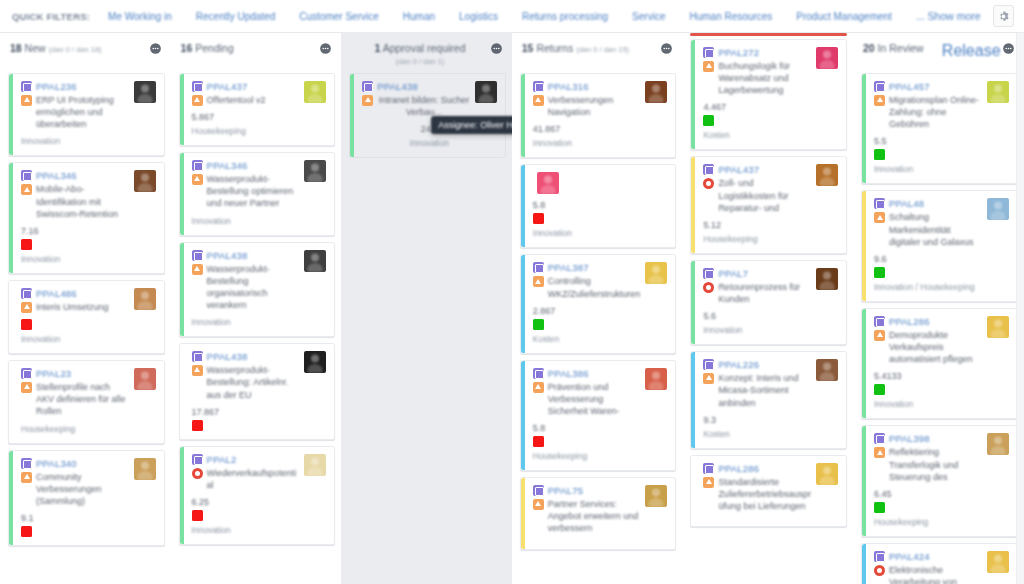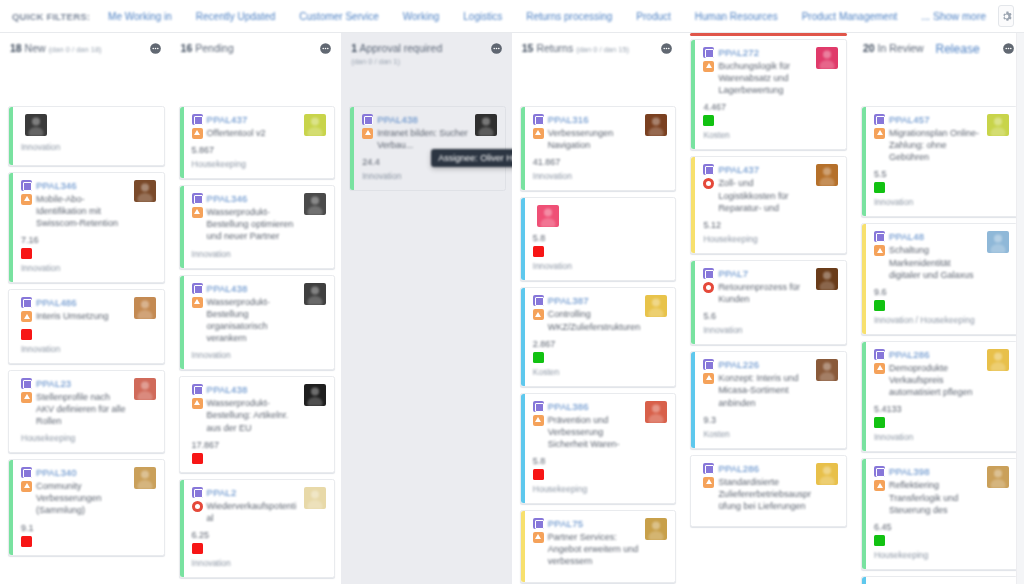--- a/index.html
+++ b/index.html
@@ -50,44 +50,44 @@
   
   #board {
     position:relative; width:1024px; height:551px;
     display:flex; align-items:flex-start;
     background:#ffffff;
     overflow:hidden;
   }
   .col {
     width:170.6px; flex:0 0 170.6px;
     height:551px; position:relative;
-    display:flex; flex-direction:column;gap:33px;
-  }
-  .col.drop { background:#ebecf0; }
+    display:flex; flex-direction:column;
+  }
+  .col.drop { background:#ebecf0;text-align:center; }
 
   .col-head {
     height:40px; flex:0 0 40px;
     display:flex; align-items:flex-start;
     padding:9px 8px 0 10px;
     position:relative;
   }
   .col-title-wrap { flex:1 1 auto; min-width:0; line-height:1.25; }
   .col-title {
     font-size:10.5px; color:#5b6677; white-space:nowrap;
     overflow:hidden;
   }
   .col-title .cnt { font-weight:700; color:#424f60; }
   .col-sub {
     font-size:7.5px; color:#9aa4b1; white-space:nowrap; display:inline;
     margin-left:3px;
   }
   .col-sub2 { font-size:7.5px; color:#9aa4b1; white-space:nowrap; display:block; margin-top:2px;}
   .col-release {
-    font-size:12px; color:#4f82c4; white-space:nowrap; cursor:pointer;
-    margin-right:21px;
+    font-size:16px; color:#4f82c4; white-space:nowrap; cursor:pointer;
+    margin-right:0;
   }
   .col-menu {
     width:15px; height:15px; flex:0 0 15px; cursor:pointer;
     display:flex; align-items:center; justify-content:center;
     margin-top:-1px;
   }
 
   .col-body {
     flex:1 1 auto; position:relative;
     padding:0 6px 0 8px;
@@ -171,24 +171,24 @@
   }
 </style>
 </head>
 <body>
 
 <div id="qf-bar">
   <span id="qf-label" class="bl3">QUICK FILTERS:</span>
   <span class="qf-item bl3">Me Working in</span>
   <span class="qf-item bl3">Recently Updated</span>
   <span class="qf-item bl3">Customer Service</span>
-  <span class="qf-item bl3">Working</span>
+  <span class="qf-item bl3">Human</span>
   <span class="qf-item bl3">Logistics</span>
   <span class="qf-item bl3">Returns processing</span>
-  <span class="qf-item bl3">Product</span>
+  <span class="qf-item bl3">Service</span>
   <span class="qf-item bl3">Human Resources</span>
   <span class="qf-item bl3">Product Management</span>
   <span id="qf-spacer"></span>
   <span id="qf-more" class="bl3">... Show more</span>
   <span id="qf-settings-btn">
     <svg width="11" height="11" viewBox="0 0 16 16">
       <path d="M8 5.2a2.8 2.8 0 100 5.6 2.8 2.8 0 000-5.6zm6.1 3.6l1.3 1-1.4 2.4-1.6-.5a5.9 5.9 0 01-1.3.8l-.3 1.7H7.9l-.3-1.7a5.9 5.9 0 01-1.3-.8l-1.6.5L3.3 9.8l1.3-1a6 6 0 010-1.6l-1.3-1 1.4-2.4 1.6.5c.4-.3.8-.6 1.3-.8L7.9.8h2.9l.3 1.7c.5.2.9.5 1.3.8l1.6-.5 1.4 2.4-1.3 1a6 6 0 010 1.6z" fill="#8b95a3" opacity=".85"></path>
     </svg>
   </span>
 </div>
@@ -205,20 +205,30 @@
             <circle cx="5.2" cy="8" r="1" fill="#fff"></circle>
             <circle cx="8" cy="8" r="1" fill="#fff"></circle>
             <circle cx="10.8" cy="8" r="1" fill="#fff"></circle>
           </svg>
         </span>
       </div>
       <div class="col-body">
         <div class="card">
           <div class="stripe" style="background: rgb(121, 226, 160);"></div>
           <div class="card-row1">
+            <div class="card-left">
+              <div class="key-line">
+                <span class="epic-icon"></span>
+                <span class="key-txt bl3">PPAL236</span>
+              </div>
+              <div class="title-line">
+                <span class="type-icon type-story"></span>
+                <span class="card-title bl">ERP UI Prototyping ermöglichen und überarbeiten</span>
+              </div>
+            </div>
             <div class="avatar" style="background: rgb(58, 58, 58);">
               <svg width="22" height="22" viewBox="0 0 22 22" style="display:block;filter:blur(1px)">
                 <circle cx="11" cy="7.6" r="4" fill="rgba(255,255,255,.35)"></circle>
                 <ellipse cx="11" cy="19" rx="7.5" ry="6" fill="rgba(255,255,255,.22)"></ellipse>
               </svg>
             </div>
           </div>
           <div class="card-bottom">
             <div class="lbl bl">Innovation</div>
           </div>

